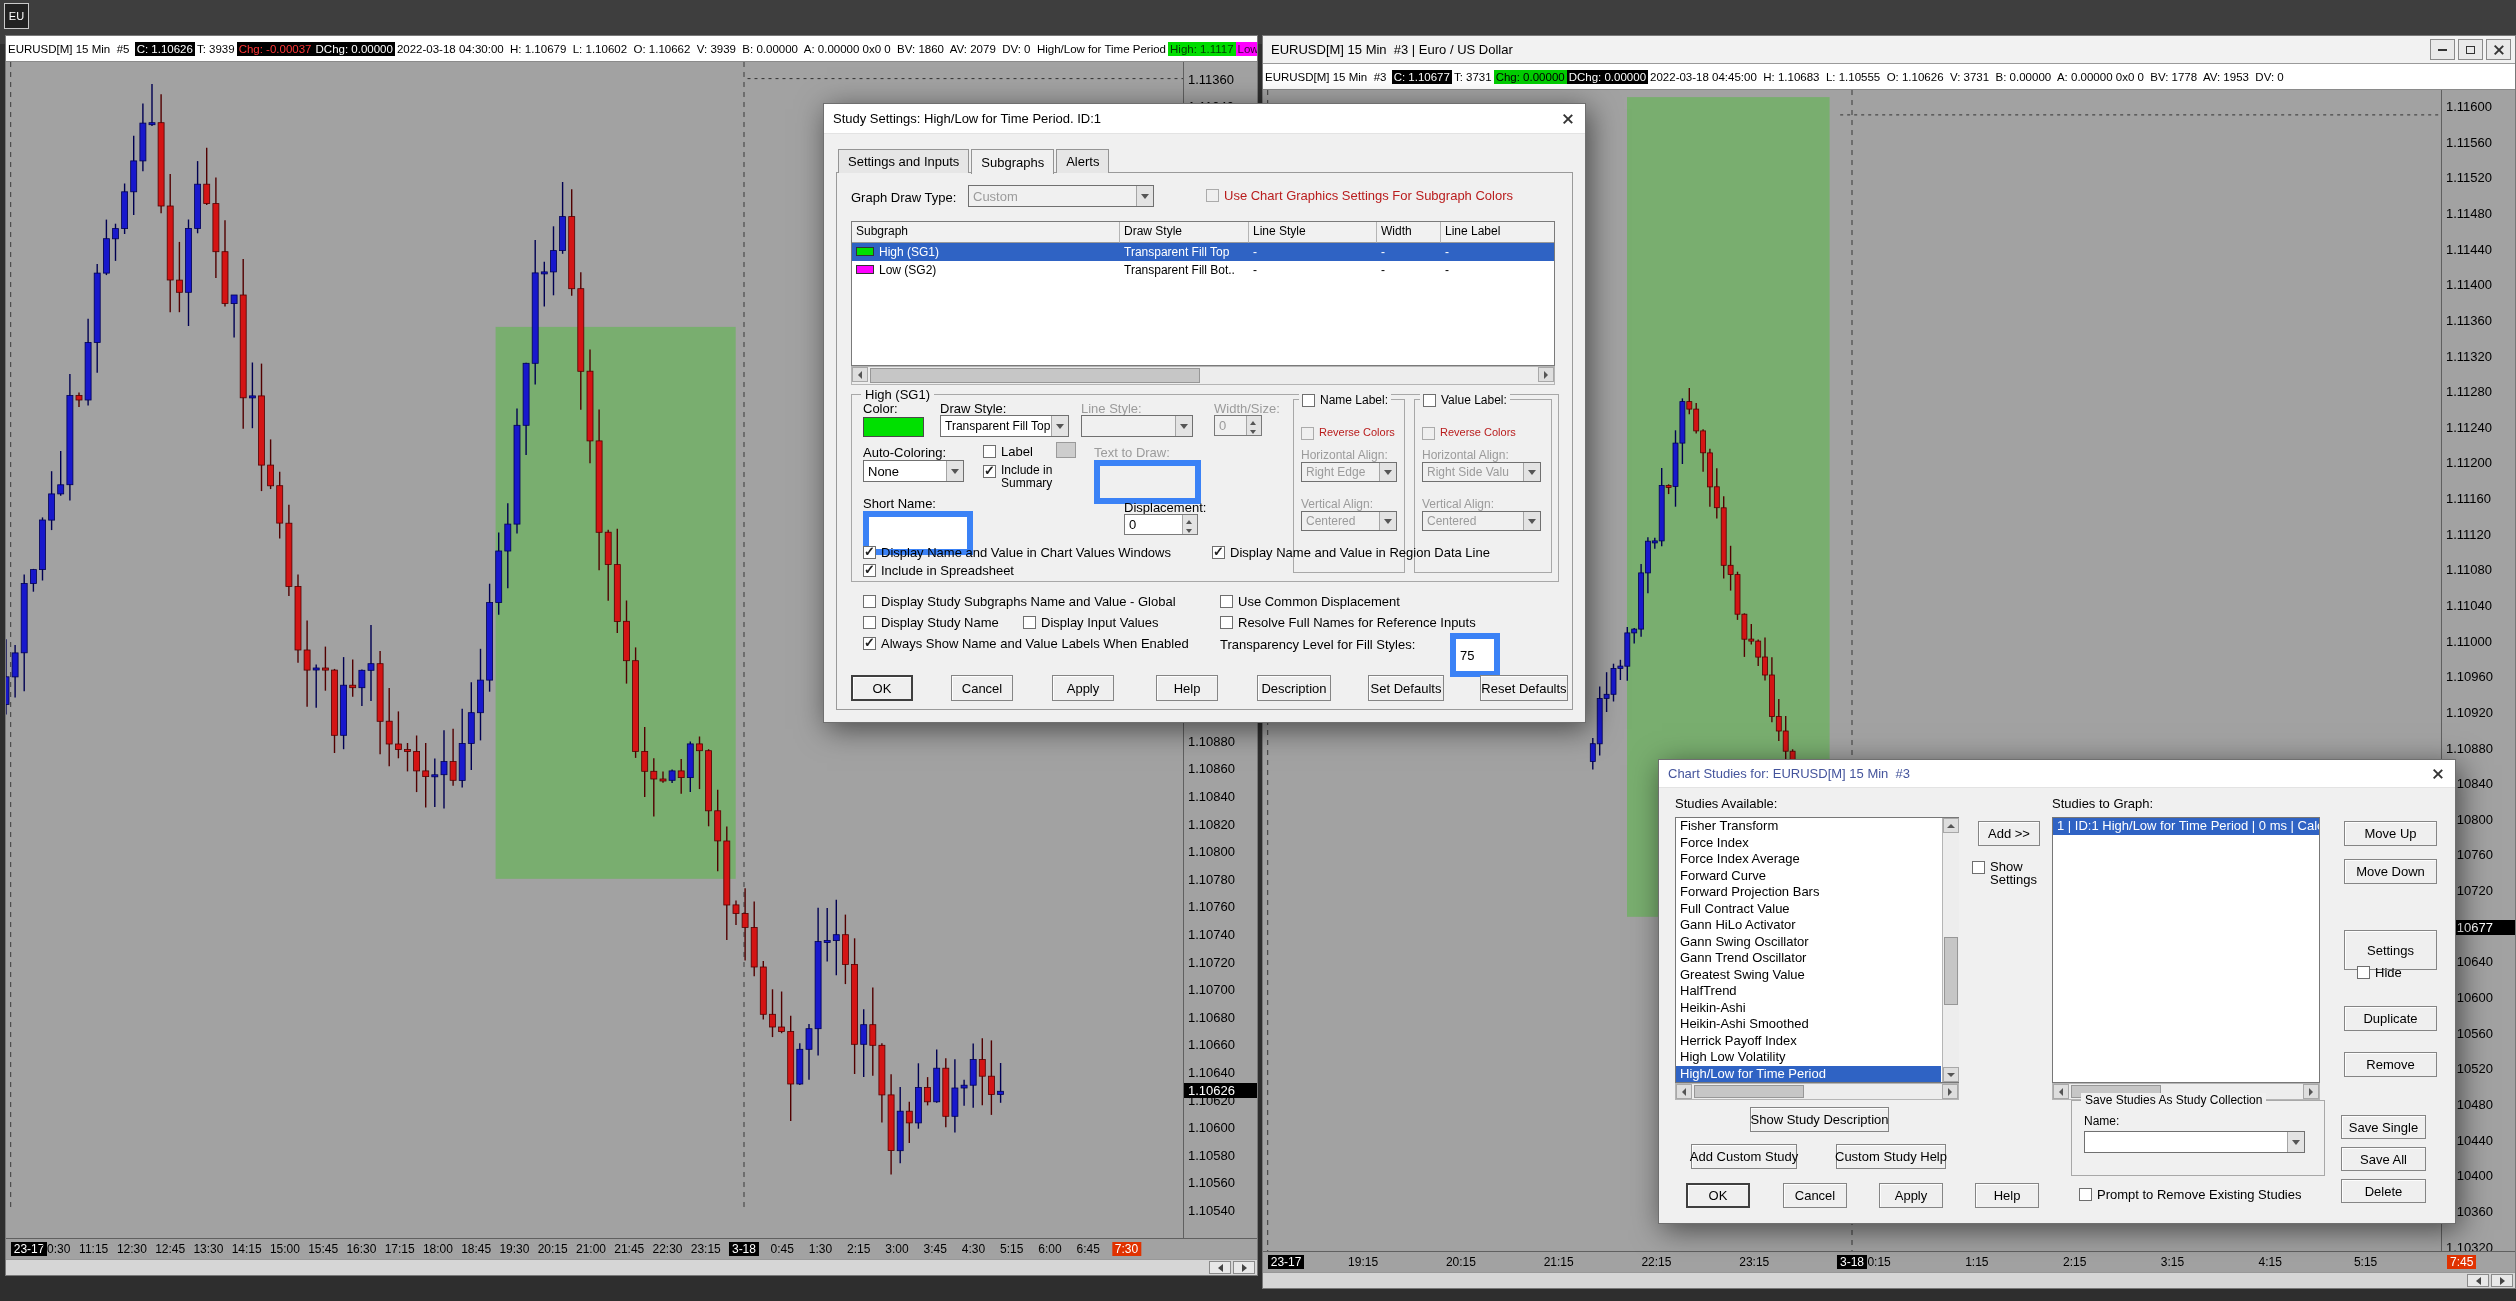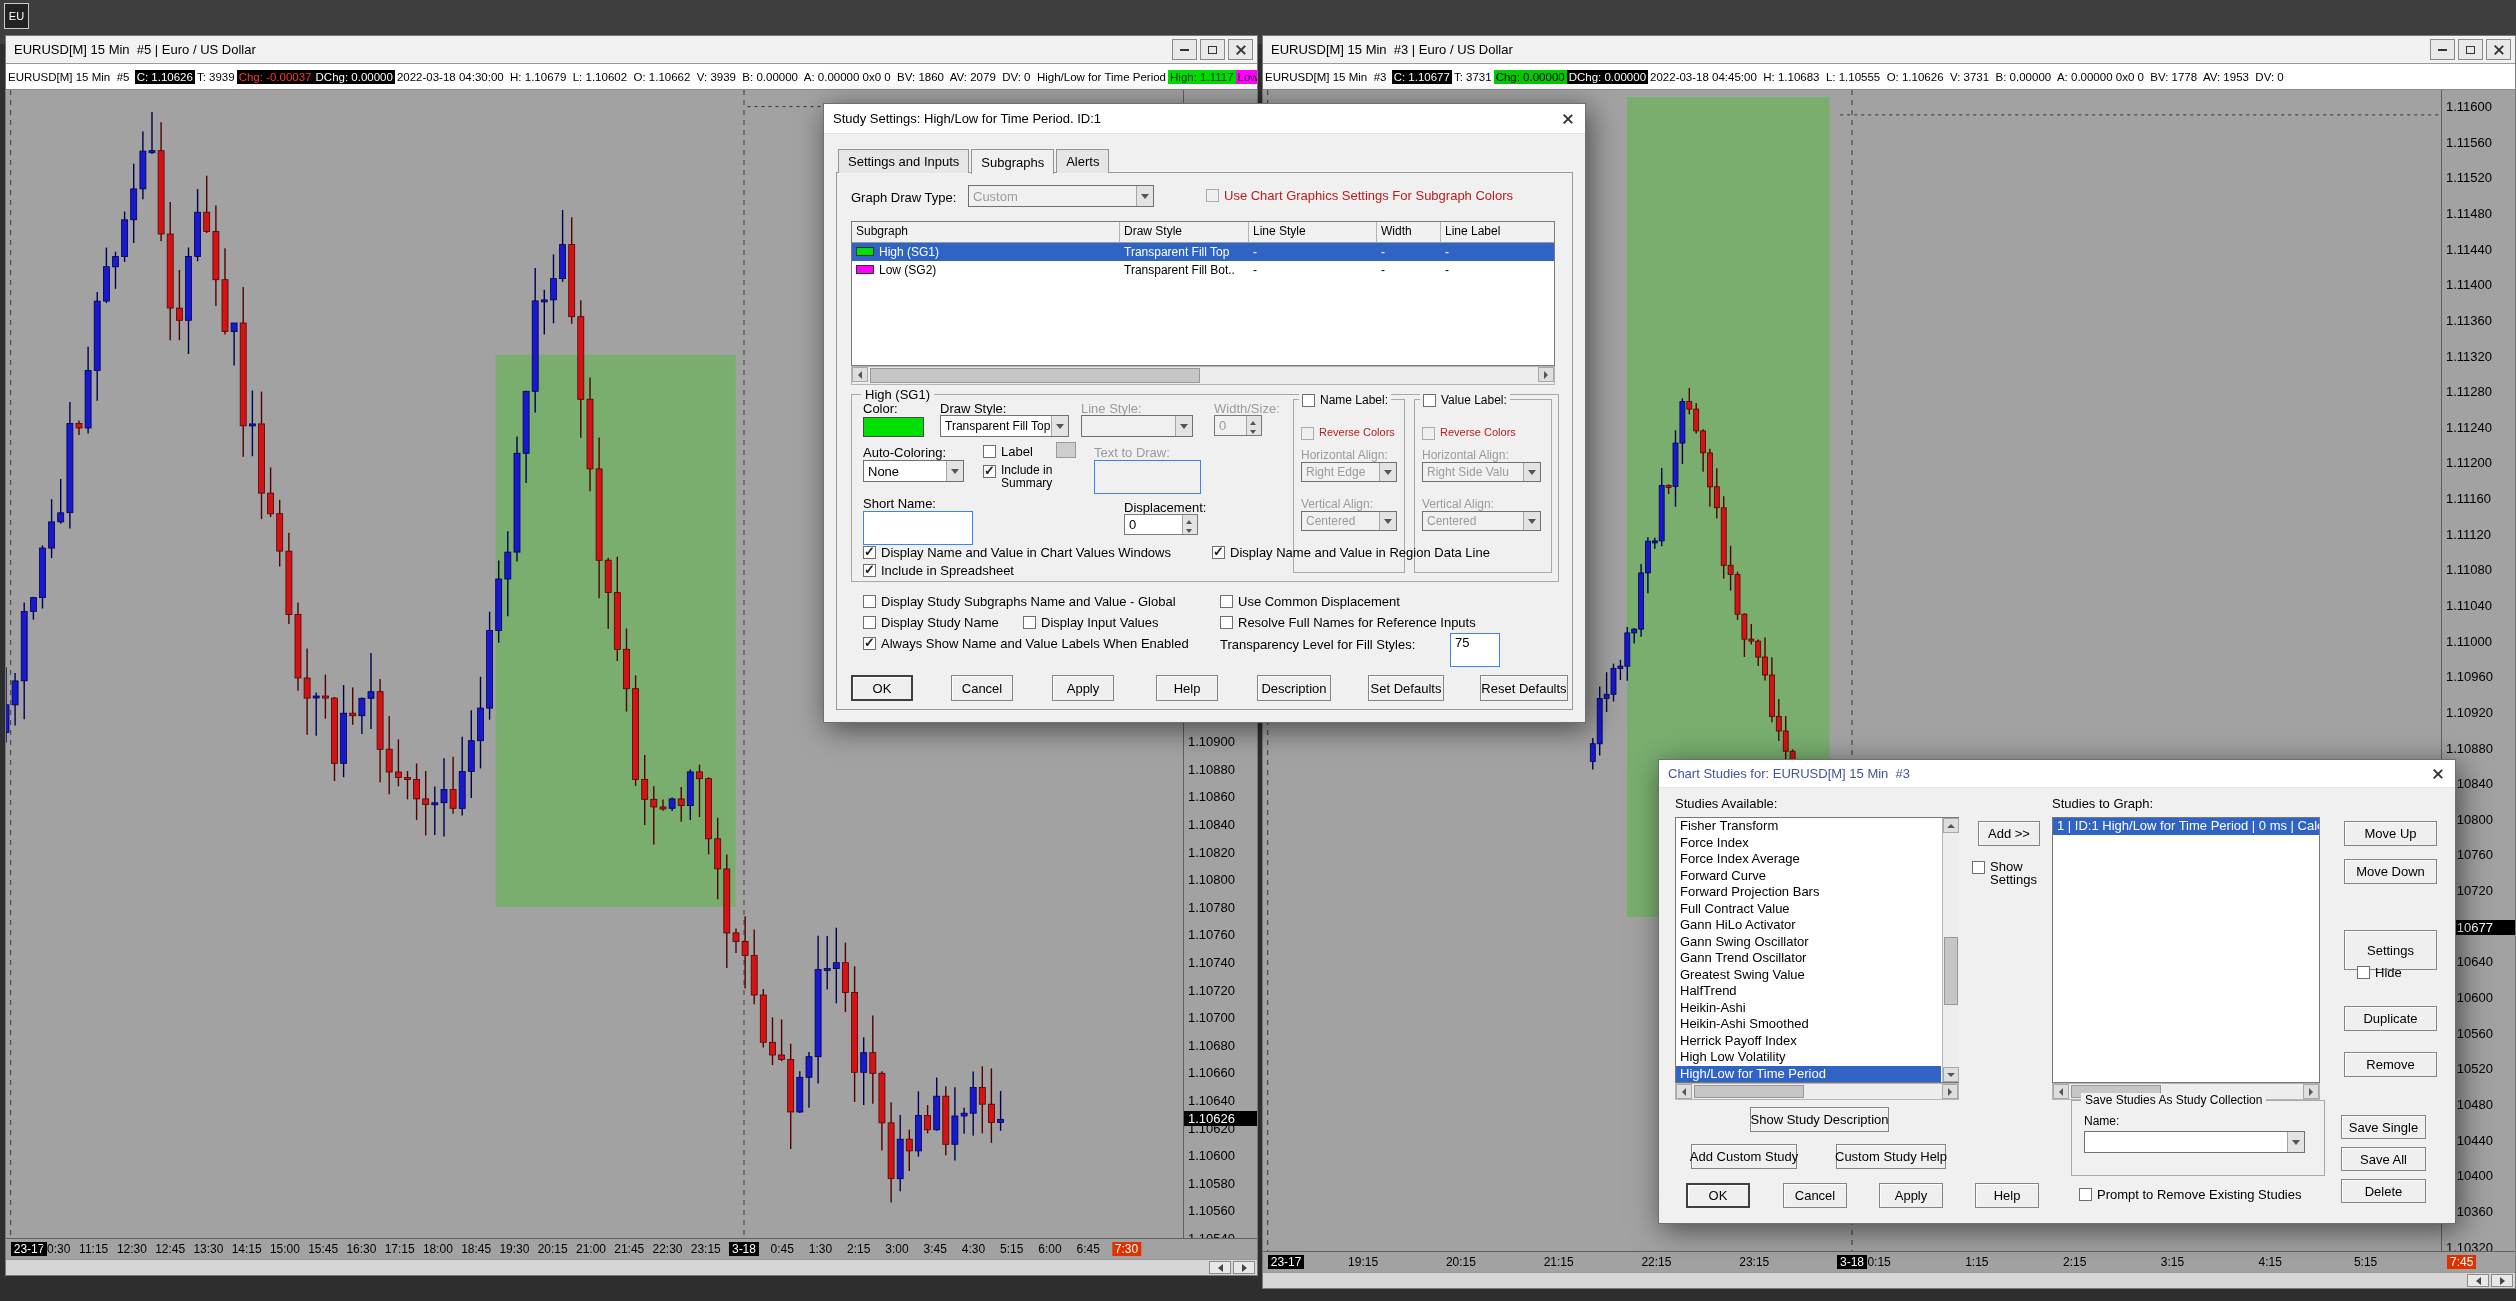--- a/index.html
+++ b/index.html
@@ -52,21 +52,21 @@
   .cb.on .bx::after{content:"\2713";position:absolute;left:0;top:-3px;font-size:13px;font-weight:bold;color:#222}
   .cb.disd{color:#b91c1c}
   .cb.disd .bx{background:#efefef;border-color:#ababab}
   .cb.bord{background:#f0f0f0;padding:0 3px;z-index:2}
   .dd{position:absolute;background:#fff;border:1px solid #707070;display:flex;align-items:center;height:22px;overflow:hidden}
   .dd .v{flex:1;padding:0 4px;white-space:nowrap;overflow:hidden}
   .dd .ar{width:17px;align-self:stretch;background:#e3e3e3;border-left:1px solid #a5a5a5;display:flex;align-items:center;justify-content:center;flex:none}
   .dd .ar::after{content:"";border:4px solid transparent;border-top:5px solid #555;margin-top:5px}
   .dd.disd{background:#f0f0f0}
   .dd.disd .v{color:#9b9b9b}
-  .inp{position:absolute;background:#fff;border:1px solid #3b82f6;display:flex;align-items:flex-end;padding:16px 4px}
+  .inp{position:absolute;background:#fff;border:6px solid #3b82f6;display:flex;align-items:center;padding:16px 4px}
   .inp.disd{background:#f0f0f0}
   .spin{position:absolute;background:#fff;border:1px solid #7a7a7a;display:flex;height:21px}
   .spin .v{flex:1;padding:0 4px;display:flex;align-items:center}
   .spin.disd{background:#f0f0f0}.spin.disd .v{color:#9b9b9b}
   .spin .ud{width:15px;display:flex;flex-direction:column;border-left:1px solid #a5a5a5;flex:none}
   .spin .ud i{flex:1;background:#e3e3e3;position:relative}
   .spin .ud i.u::after{content:"";position:absolute;left:3px;top:2px;border:3px solid transparent;border-bottom:4px solid #555}
   .spin .ud i.d::after{content:"";position:absolute;left:3px;top:4px;border:3px solid transparent;border-top:4px solid #555}
   .btn{position:absolute;background:#efefef;border:1px solid #858585;display:flex;align-items:center;justify-content:center;white-space:nowrap;box-shadow:inset 1px 1px 0 #fdfdfd}
   .btn.def{border:2px solid #3f3f3f}
@@ -95,34 +95,20 @@
   .sba.r{right:0;top:0}.sba.r::after{border-left-color:#555;margin-left:4px}
 </style>
 </head>
 <body>
 
 <div class="topbar">
   <div class="eu-box">EU</div>
 </div>
 
 <div class="chart-window" id="win-left" style="left:5px;top:35px;width:1253px;height:1241px">
-  <div class="wtitle">
-    <span class="wtitle-text">EURUSD[M] 15 Min  #5 | Euro / US Dollar</span>
-    <span class="wbtns">
-      <span class="wbtn">
-          <i class="ic-min"></i>
-        </span>
-      <span class="wbtn">
-          <i class="ic-res"></i>
-        </span>
-      <span class="wbtn">
-          <i class="ic-x"></i>
-        </span>
-    </span>
-  </div>
   <div class="statusbar">
       <span style="color: rgb(0, 0, 0);">EURUSD[M] 15 Min  #5 </span>
       <span style="background: rgb(0, 0, 0); color: rgb(255, 255, 255);">C: 1.10626</span>
       <span style="color: rgb(0, 0, 0);">T: 3939</span>
       <span style="background: rgb(0, 0, 0); color: rgb(255, 53, 53);">Chg: -0.00037</span>
       <span style="background: rgb(0, 0, 0); color: rgb(255, 255, 255);">DChg: 0.00000</span>
       <span style="color: rgb(0, 0, 0);">2022-03-18 04:30:00  H: 1.10679  L: 1.10602  O: 1.10662  V: 3939  B: 0.00000  A: 0.00000 0x0 0  BV: 1860  AV: 2079  DV: 0  High/Low for Time Period</span>
       <span style="background: rgb(0, 221, 0); color: rgb(0, 58, 0);">High: 1.1117</span>
       <span style="background: rgb(255, 0, 255); color: rgb(58, 0, 58);">Low: 1.1078</span>
     </div>

